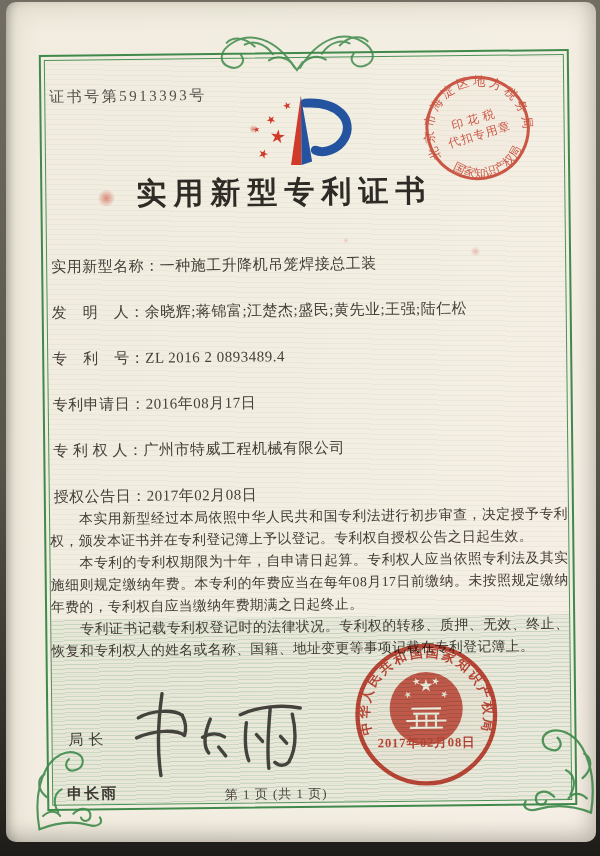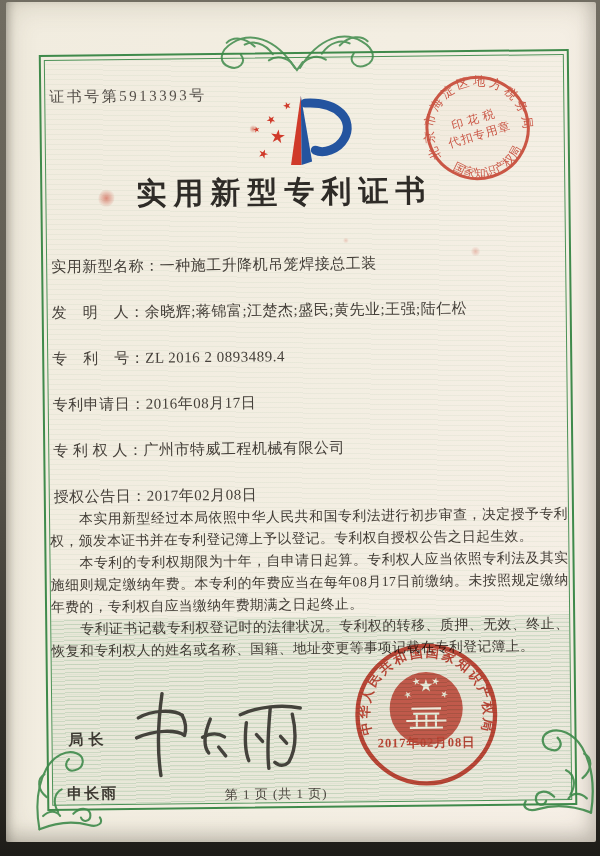--- a/index.html
+++ b/index.html
@@ -2,21 +2,21 @@
 <html><head>
 <meta charset="utf-8">
 <style>
   html,body{margin:0;padding:0;}
   body{
     width:600px;height:856px;overflow:hidden;position:relative;
     background:linear-gradient(180deg,#716d62 0%,#56534a 55%,#2a2823 92%,#1d1c18 100%);
     font-family:"Liberation Serif","DejaVu Serif",serif;
   }
   .paper{
-    position:absolute;left:6px;top:2px;right:4px;bottom:14px;border-radius:2px;
+    position:absolute;left:6px;top:2px;right:4px;bottom:14px;border-radius:10px;
     background:linear-gradient(100deg,#f1ecdf 0%,#f3eee2 55%,#f6efe6 100%);
     box-shadow:inset 0 0 30px rgba(95,85,60,.22), inset -5px -8px 16px rgba(0,0,0,.14),
                inset 8px 0 12px -8px rgba(0,0,0,.35);
   }
   .tilt{position:absolute;inset:0;transform:rotate(-0.65deg);transform-origin:50% 40%;}
   .frame{
     position:absolute;left:36px;top:50px;right:24px;bottom:34px;
     border:2.5px solid #3f8a4b;
   }
   .frame::before{
@@ -30,21 +30,21 @@
     background:repeating-linear-gradient(-1deg,rgba(70,145,85,.18) 0 1px,transparent 1px 4px);}
   .cert-no{position:absolute;left:46px;top:83px;font-size:15px;letter-spacing:2.5px;color:#55504a;}
   .logo{position:absolute;left:235px;top:84px;width:130px;height:92px;}
   .title{position:absolute;left:0;right:30px;top:170px;text-align:center;
     font-size:30px;font-weight:bold;letter-spacing:7px;color:#2e2b27;}
   .fields{position:absolute;left:46px;top:252px;width:505px;}
   .frow{font-size:15px;line-height:20px;margin-bottom:26px;color:#45403a;letter-spacing:.5px;white-space:nowrap;}
   .body-text{position:absolute;left:42px;top:504px;width:518px;font-size:13.8px;line-height:22px;
     text-align:justify;color:#403b34;letter-spacing:.4px;}
   .body-text p{margin:0;text-indent:2.1em;}
-  .sig-role{position:absolute;left:58px;top:726px;font-size:15px;letter-spacing:5px;color:#3e3a33;font-weight:bold;}
+  .sig-role{position:absolute;left:58px;top:726px;font-size:15px;letter-spacing:5px;color:#3e3a33;font-weight:normal;}
   .sig-name{position:absolute;left:56px;top:780px;font-size:15px;letter-spacing:2px;color:#3e3a33;font-weight:bold;}
   .signature{position:absolute;left:112px;top:686px;width:195px;height:95px;}
   .footer{position:absolute;left:165px;top:783px;width:200px;text-align:center;
     font-size:13px;letter-spacing:1px;color:#4a453e;}
   .seal{mix-blend-mode:multiply;}
   .tax-seal{position:absolute;left:418px;top:72px;width:112px;height:112px;
     transform:rotate(-16deg);opacity:.92;}
   .office-seal{position:absolute;left:342px;top:640px;width:148px;height:148px;opacity:.93;}
   .orn-top{position:absolute;left:192px;top:26px;width:205px;height:48px;}
   .fl-bl{position:absolute;left:18px;top:726px;width:86px;height:104px;}

